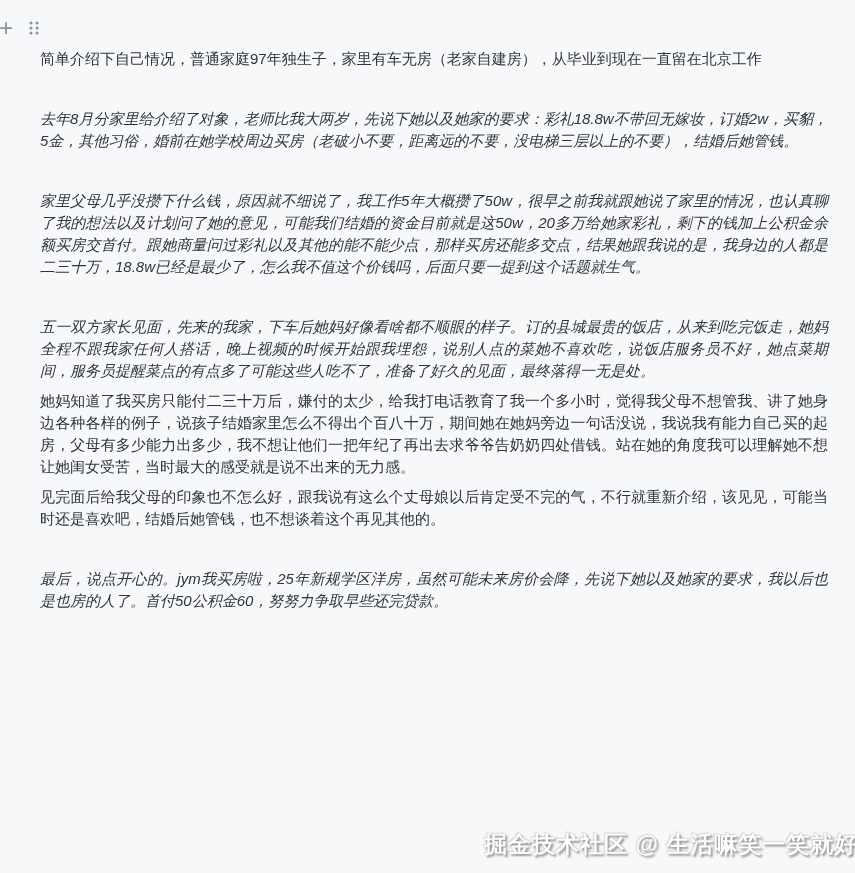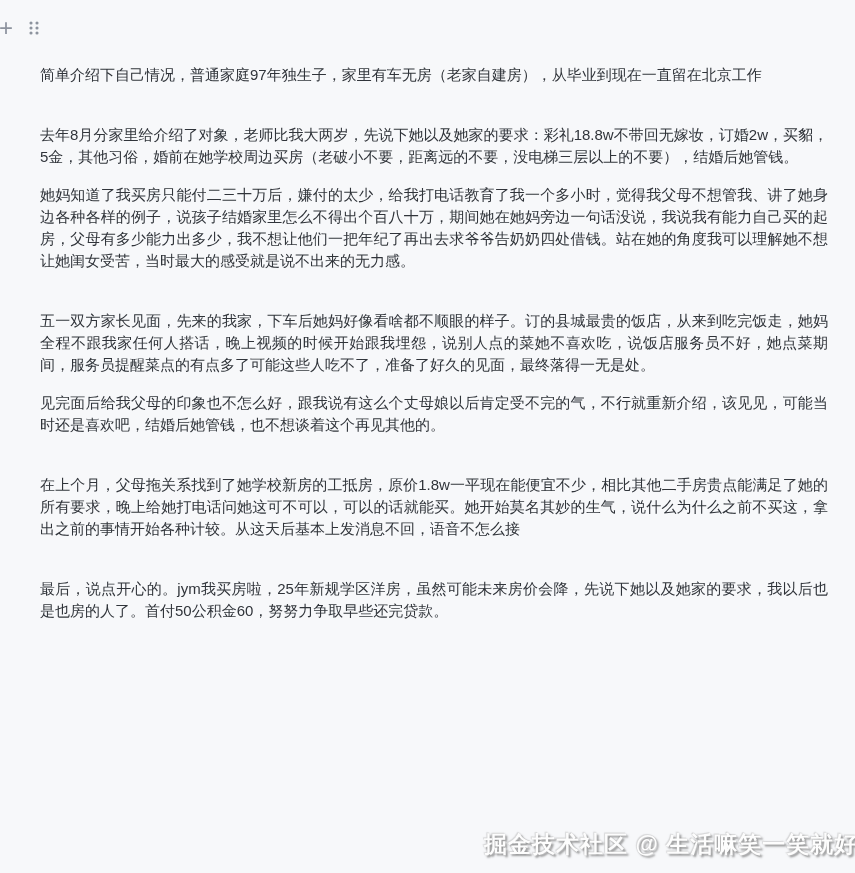--- a/index.html
+++ b/index.html
@@ -45,24 +45,25 @@
     position: absolute;
     top: 48px;
     left: 40px;
     width: 788px;
     color: #30343a;
     font-size: 15px;
     line-height: 22px;
     text-align: justify;
   }
   .para {
-    margin: 16px 0 8px 0;
+    margin: 0 0 8px 0;
   }
   .gap-lg {
     margin-top: 38px;
+    font-style: italic;
   }
   .watermark {
     position: absolute;
     left: 484px;
     top: 829px;
     font-size: 23px;
     font-weight: 700;
     letter-spacing: 1px;
     color: #fdfdfd;
     white-space: nowrap;
@@ -88,20 +89,20 @@
         <circle cx="4" cy="13" r="1.55"></circle>
           <circle cx="10" cy="13" r="1.55"></circle>
       </g>
     </svg>
   </span>
 </div>
 
 <article class="content">
   <p class="para">简单介绍下自己情况，普通家庭97年独生子，家里有车无房（老家自建房），从毕业到现在一直留在北京工作</p>
   <p class="para gap-lg">去年8月分家里给介绍了对象，老师比我大两岁，先说下她以及她家的要求：彩礼18.8w不带回无嫁妆，订婚2w，买貂，5金，其他习俗，婚前在她学校周边买房（老破小不要，距离远的不要，没电梯三层以上的不要），结婚后她管钱。</p>
+  <p class="para gap-lg">家里父母几乎没攒下什么钱，原因就不细说了，我工作5年大概攒了50w，很早之前我就跟她说了家里的情况，也认真聊了我的想法以及计划问了她的意见，可能我们结婚的资金目前就是这50w，20多万给她家彩礼，剩下的钱加上公积金余额买房交首付。跟她商量问过彩礼以及其他的能不能少点，那样买房还能多交点，结果她跟我说的是，我身边的人都是二三十万，18.8w已经是最少了，怎么我不值这个价钱吗，后面只要一提到这个话题就生气。</p>
+  <p class="para gap-lg">五一双方家长见面，先来的我家，下车后她妈好像看啥都不顺眼的样子。订的县城最贵的饭店，从来到吃完饭走，她妈全程不跟我家任何人搭话，晚上视频的时候开始跟我埋怨，说别人点的菜她不喜欢吃，说饭店服务员不好，她点菜期间，服务员提醒菜点的有点多了可能这些人吃不了，准备了好久的见面，最终落得一无是处。</p>
   <p class="para">她妈知道了我买房只能付二三十万后，嫌付的太少，给我打电话教育了我一个多小时，觉得我父母不想管我、讲了她身边各种各样的例子，说孩子结婚家里怎么不得出个百八十万，期间她在她妈旁边一句话没说，我说我有能力自己买的起房，父母有多少能力出多少，我不想让他们一把年纪了再出去求爷爷告奶奶四处借钱。站在她的角度我可以理解她不想让她闺女受苦，当时最大的感受就是说不出来的无力感。</p>
-  <p class="para gap-lg">五一双方家长见面，先来的我家，下车后她妈好像看啥都不顺眼的样子。订的县城最贵的饭店，从来到吃完饭走，她妈全程不跟我家任何人搭话，晚上视频的时候开始跟我埋怨，说别人点的菜她不喜欢吃，说饭店服务员不好，她点菜期间，服务员提醒菜点的有点多了可能这些人吃不了，准备了好久的见面，最终落得一无是处。</p>
   <p class="para">见完面后给我父母的印象也不怎么好，跟我说有这么个丈母娘以后肯定受不完的气，不行就重新介绍，该见见，可能当时还是喜欢吧，结婚后她管钱，也不想谈着这个再见其他的。</p>
-  <p class="para gap-lg">在上个月，父母拖关系找到了她学校新房的工抵房，原价1.8w一平现在能便宜不少，相比其他二手房贵点能满足了她的所有要求，晚上给她打电话问她这可不可以，可以的话就能买。她开始莫名其妙的生气，说什么为什么之前不买这，拿出之前的事情开始各种计较。从这天后基本上发消息不回，语音不怎么接</p>
   <p class="para gap-lg">最后，说点开心的。jym我买房啦，25年新规学区洋房，虽然可能未来房价会降，先说下她以及她家的要求，我以后也是也房的人了。首付50公积金60，努努力争取早些还完贷款。</p>
 </article>
 
 <div class="watermark">掘金技术社区 @ 生活嘛笑一笑就好了</div>
 
 </body></html>

